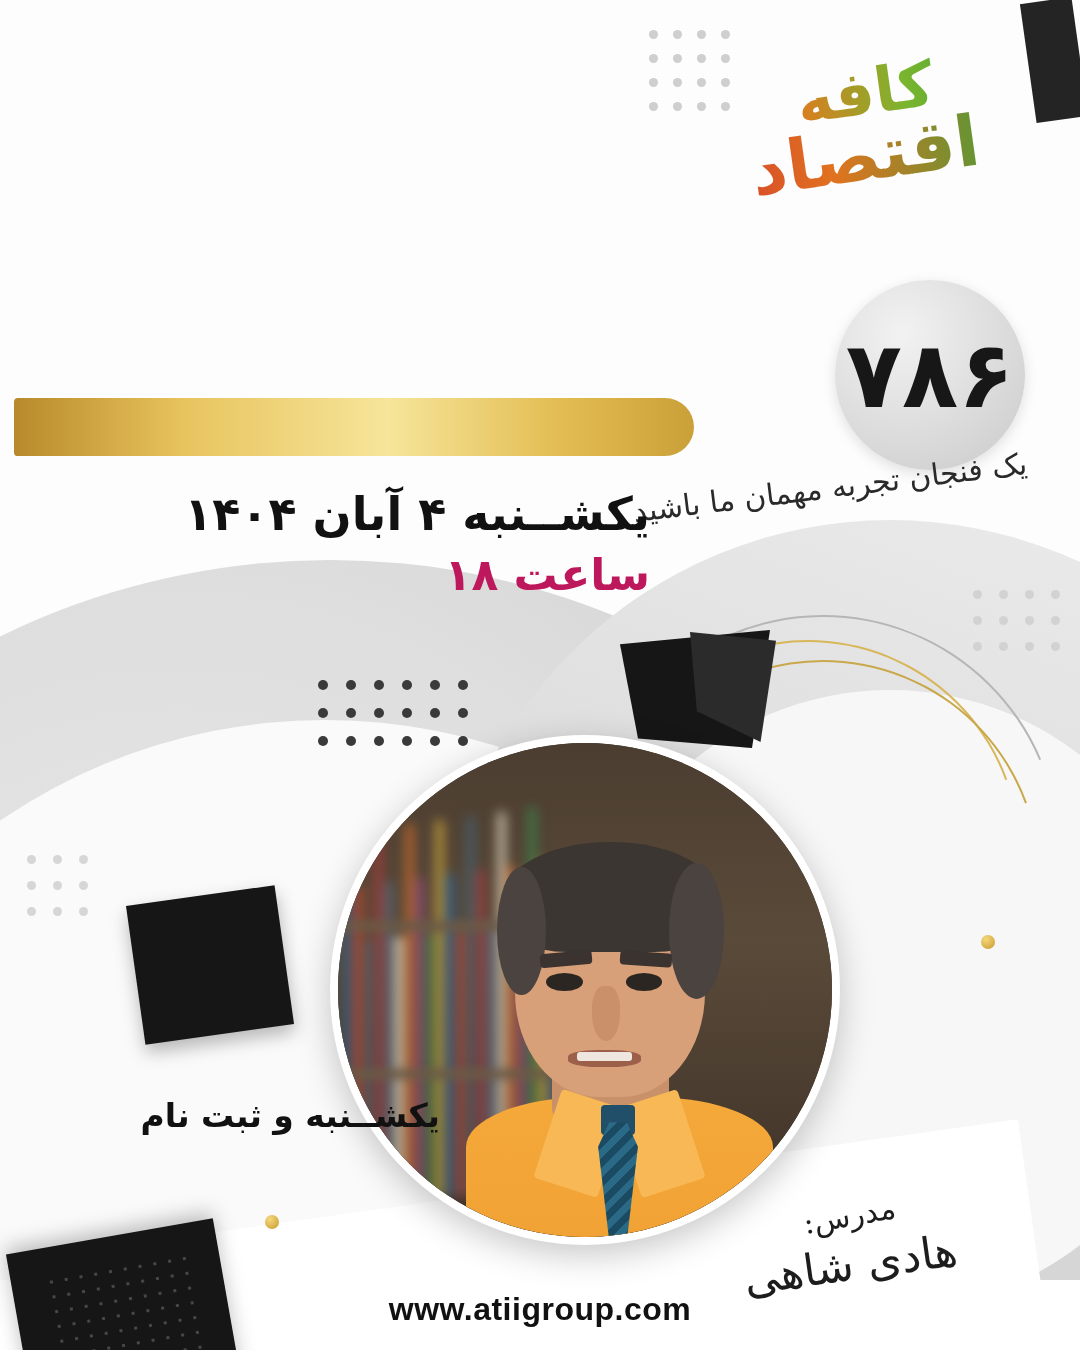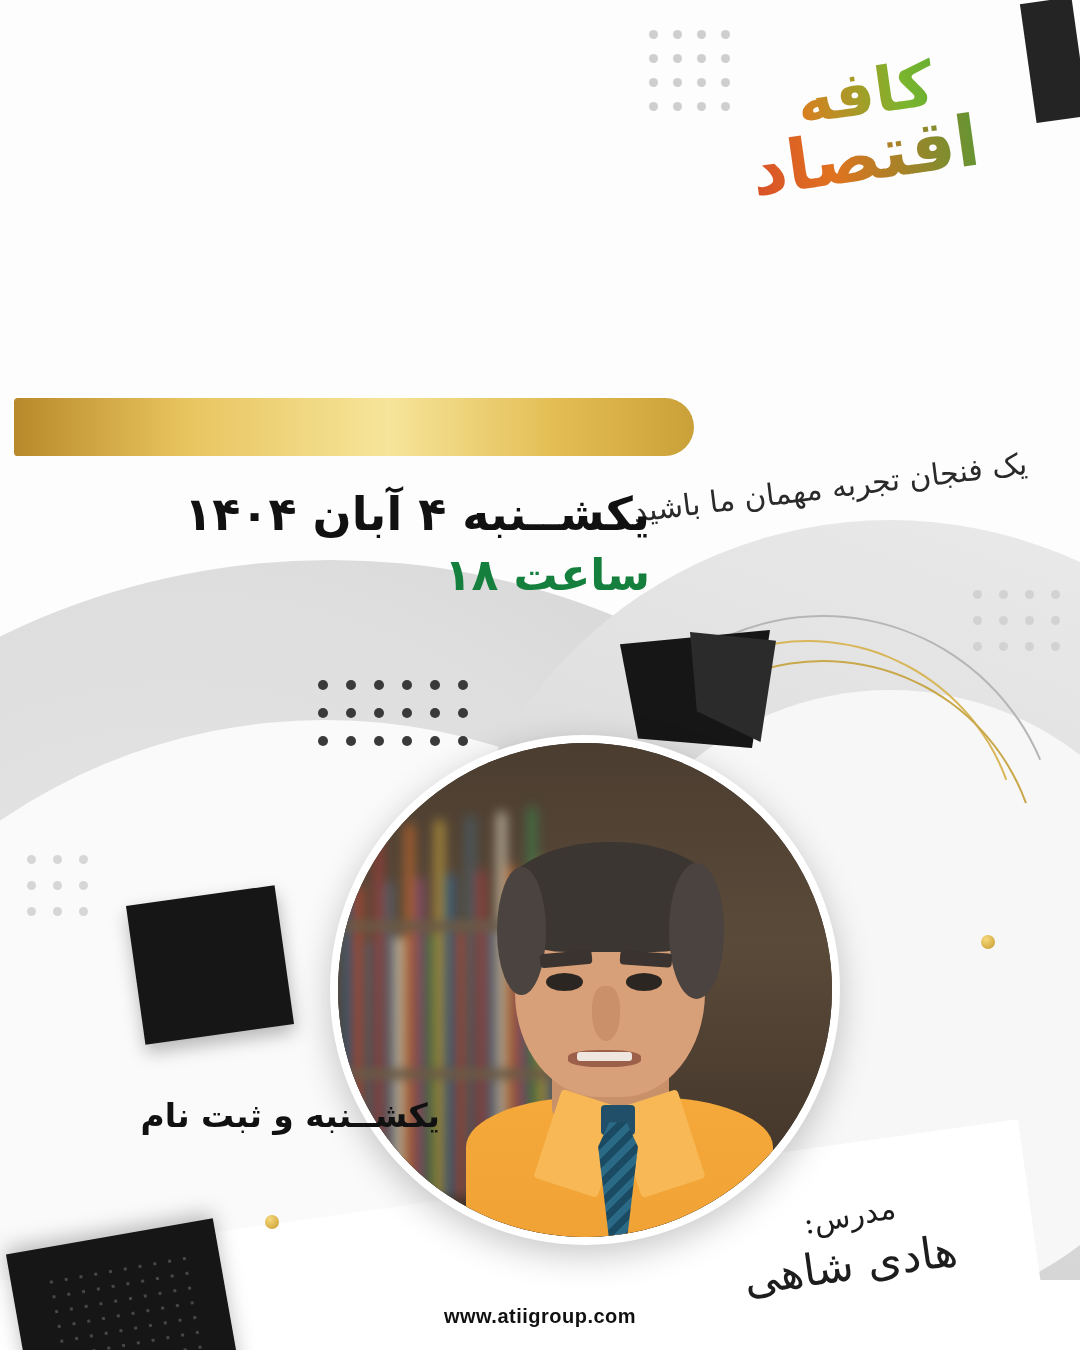--- a/index.html
+++ b/index.html
@@ -165,21 +165,21 @@
   }
   .gold-bar{
     position:absolute;left:14px;top:398px;width:680px;height:58px;
     background:linear-gradient(90deg,#b8892a 0%,#e8c45e 25%,#f6e59a 55%,#e3bd53 80%,#caa038 100%);
     border-radius:4px 30px 30px 4px;
   }
   .date-block{
     position:absolute;right:430px;top:480px;width:590px;text-align:right;direction:rtl;
   }
   .d1{font-size:46px;font-weight:bold;color:#111;line-height:1.5;}
-  .d2{font-size:44px;font-weight:bold;color:#15803d;}
+  .d2{font-size:44px;font-weight:bold;color:#be185d;}
 
   
   .photo-ring{
     position:absolute;left:330px;top:735px;width:510px;height:510px;border-radius:50%;
     background:#fff;box-shadow:0 10px 35px rgba(0,0,0,.22);
     overflow:hidden;
   }
   .photo{
     position:absolute;inset:8px;border-radius:50%;overflow:hidden;
     background:#3b3229;
@@ -226,21 +226,21 @@
   .knot{position:absolute;left:44%;top:62%;width:11%;height:7%;background:#214f69;border-radius:4px;}
 
   
   .contact{
     position:absolute;left:40px;top:1090px;width:400px;text-align:right;direction:rtl;
   }
   .c1{font-size:33px;font-weight:bold;color:#111;line-height:1.55;}
   .c2{font-size:33px;font-weight:bold;color:#111;letter-spacing:1px;}
   .website{
     position:absolute;left:0;bottom:22px;width:1080px;text-align:center;
-    font-size:20px;color:#111;font-weight:bold;letter-spacing:.5px;
+    font-size:32px;color:#111;font-weight:bold;letter-spacing:.5px;
     font-family:"Liberation Sans",sans-serif;direction:ltr;
   }
   .teacher{
     position:absolute;right:90px;bottom:60px;width:280px;text-align:center;
     font-family:"DejaVu Serif","Liberation Serif",serif;color:#1d1d1d;
   }
   .teacher .lbl{font-size:30px;transform:rotate(-10deg);display:inline-block;}
   .teacher .nm{font-size:44px;margin-top:6px;transform:rotate(-8deg);display:inline-block;}
 </style>
 </head>
@@ -330,20 +330,23 @@
   <div class="fold-bottom-dots"></div>
 
   <div class="gdot" style="right:85px;top:935px;"></div>
   <div class="gdot" style="left:265px;top:1215px;"></div>
 
   <div class="logo-wrap">
     <div class="logo-top">کافه</div>
     <div class="logo-line2">اقتصاد</div>
   </div>
 
+  <div class="episode-circle">
+    <span class="episode-num">۷۸۶</span>
+  </div>
 
   <div class="tagline">یک فنجان تجربه مهمان ما باشید</div>
 
 
   <div class="gold-bar"></div>
 
   <div class="date-block">
     <div class="d1">یکشــنبه ۴ آبان ۱۴۰۴</div>
     <div class="d2">ساعت ۱۸</div>
   </div>

